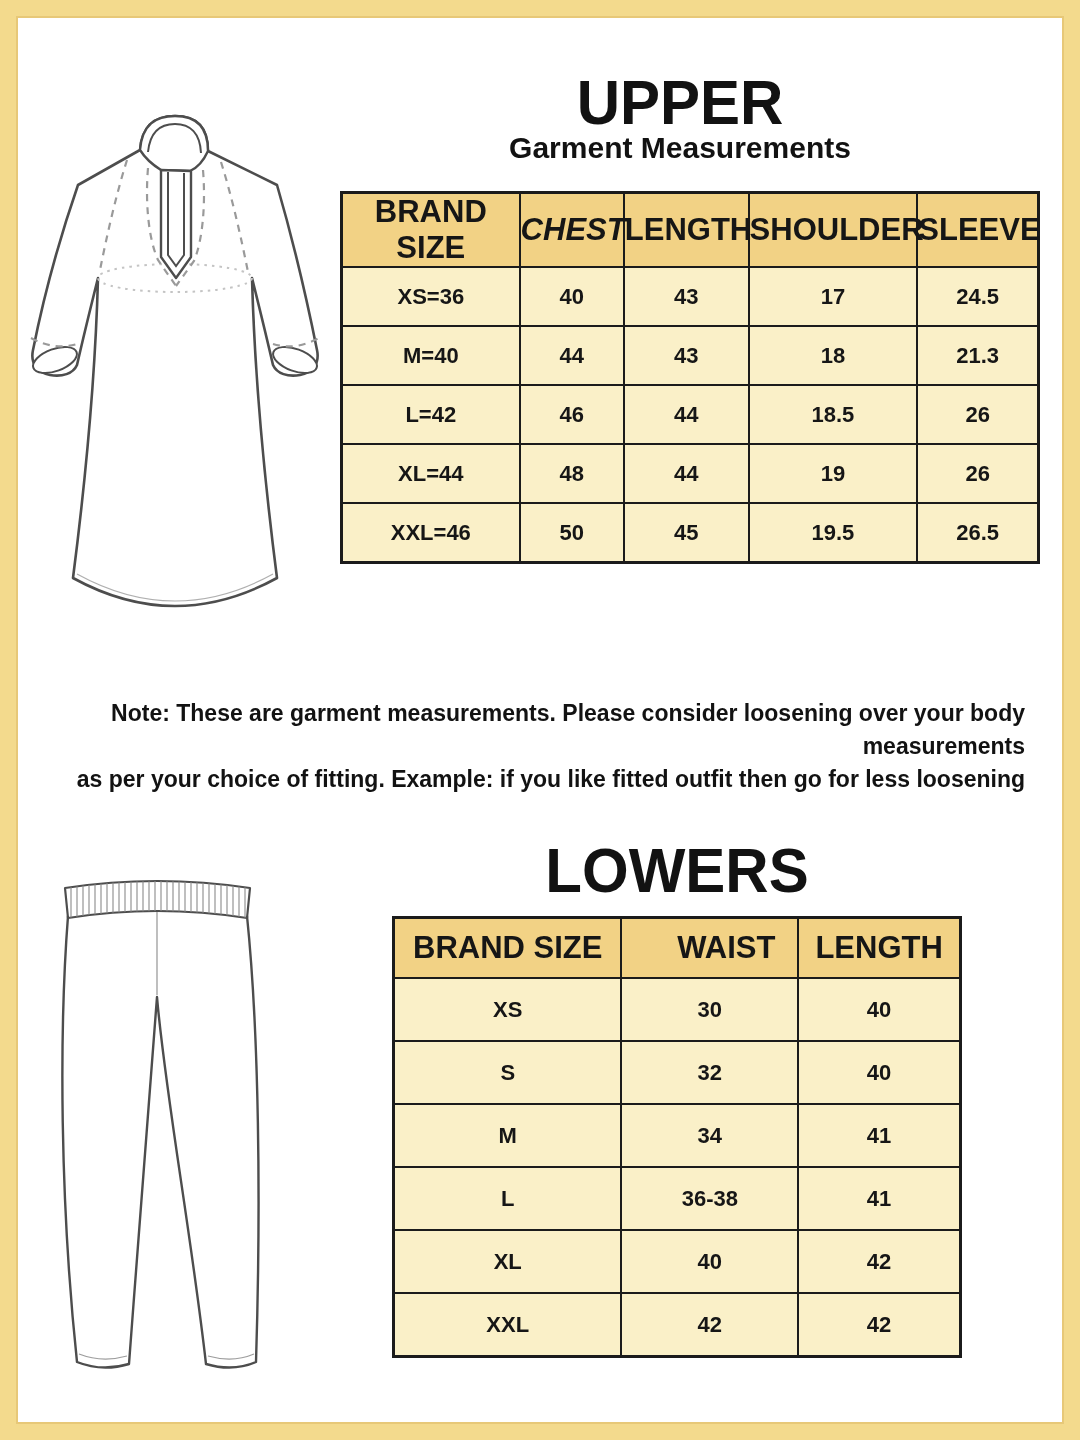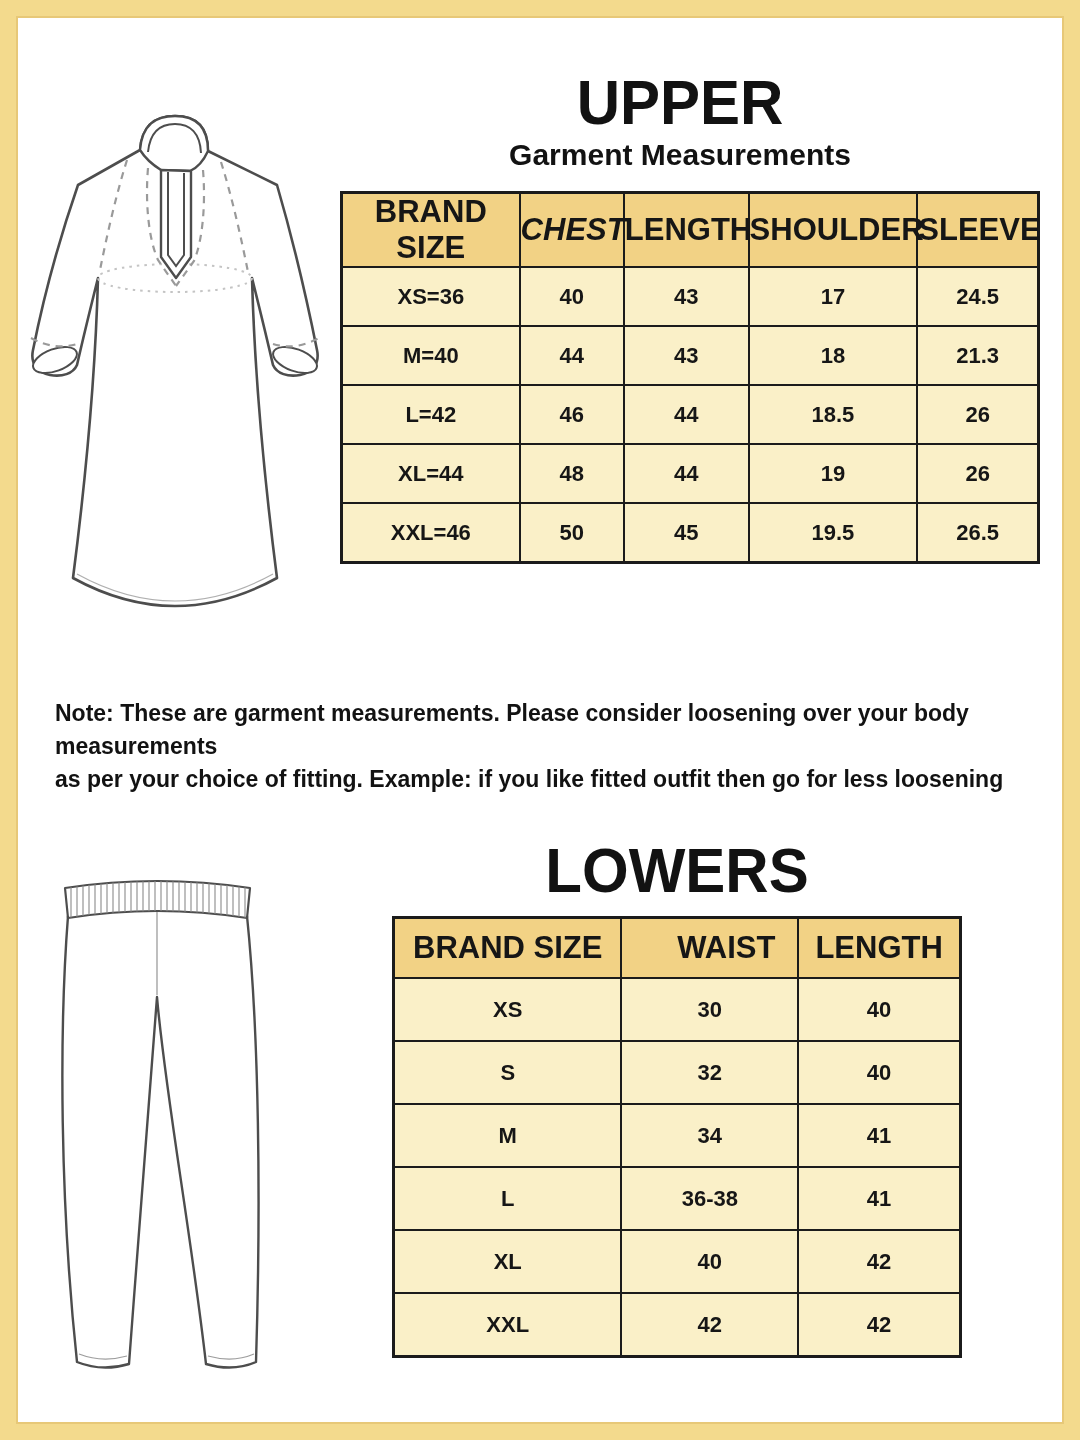--- a/index.html
+++ b/index.html
@@ -21,21 +21,21 @@
   }
   .frame{position:absolute;inset:0;border:16px solid var(--frame);pointer-events:none;z-index:50;}
   .frame-inner{position:absolute;inset:16px;border:2px solid var(--frame-line);pointer-events:none;z-index:50;}
 
   .big-title{
     position:absolute;text-align:center;font-size:60px;font-weight:bold;
     letter-spacing:0px;transform:scaleY(1.04);color:#121212;white-space:nowrap;
   }
   #upper-title{top:68px;left:330px;width:700px;}
   #upper-subtitle{
-    position:absolute;top:138px;left:330px;width:700px;text-align:center;
+    position:absolute;top:131px;left:330px;width:700px;text-align:center;
     font-size:30px;font-weight:bold;color:#121212;
   }
   #lowers-title{top:836px;left:392px;width:570px;}
 
   .size-table{position:absolute;border-collapse:collapse;table-layout:fixed;}
   .size-table th,.size-table td{
     border:2.5px solid var(--tbl-border);
     text-align:center;vertical-align:middle;
     font-weight:bold;color:#161616;
     padding:0;
@@ -55,21 +55,21 @@
 
   #lowers-table{left:392px;top:916px;width:570px;}
   #lowers-table th{height:58px;}
   #lowers-table td{height:61px;}
   #lowers-table th:nth-child(1){width:42.6%;}
   #lowers-table th:nth-child(2){width:27.2%;padding-left:33px;}
   #lowers-table th:nth-child(3){width:30.2%;}
 
   #note{
     position:absolute;top:697px;left:55px;width:970px;
-    text-align:left;font-size:23px;font-weight:bold;line-height:33px;color:#121212;
+    text-align:right;font-size:23px;font-weight:bold;line-height:33px;color:#121212;
   }
 
   .garment{position:absolute;}
   #kurta-svg{left:15px;top:110px;width:320px;height:532px;}
   #pants-svg{left:45px;top:872px;width:225px;height:512px;}
 </style>
 </head>
 <body>
 
 <div id="page">

